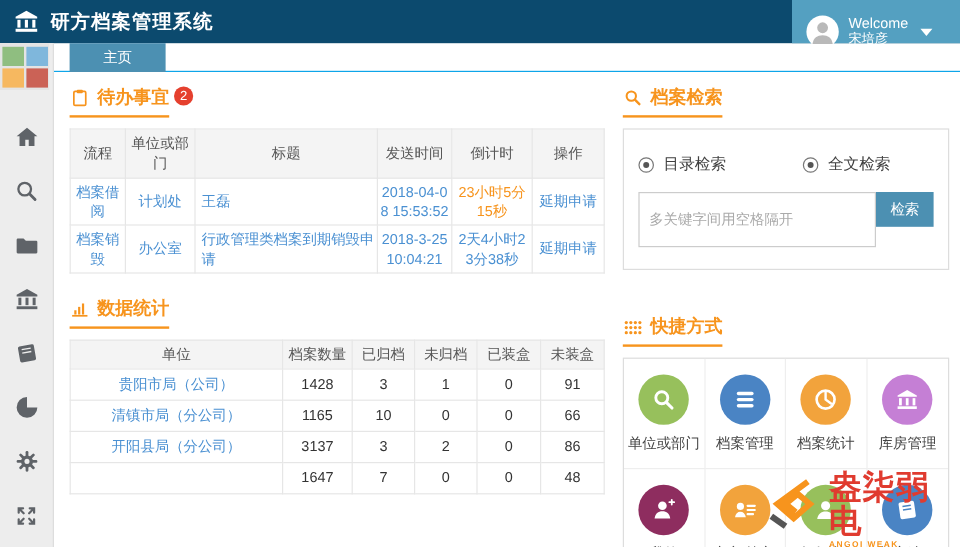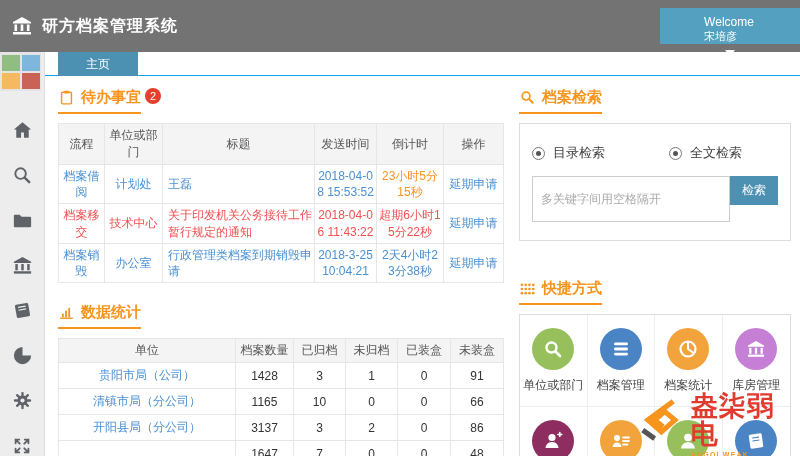--- a/index.html
+++ b/index.html
@@ -1,25 +1,25 @@
 <!DOCTYPE html>
 <html><head>
 <meta charset="utf-8">
 <style>
   * { margin:0; padding:0; box-sizing:border-box; }
   html,body { width:800px; height:456px; overflow:hidden; background:#fff;
     font-family:"Liberation Sans","DejaVu Sans",sans-serif; }
   body { position:relative; }
 
   
-  .header { height:52px; background:#737373; display:flex; align-items:center; padding-left:10px; }
+  .header { height:36px; background:#0c4a6e; display:flex; align-items:center; padding-left:10px; }
   .header .bank-logo { display:flex; align-items:center; margin-right:8px; }
   .app-title { color:#fff; font-size:16px; font-weight:bold; letter-spacing:1px; }
   .user-box { margin-left:auto; height:36px; background:#54a0c1; display:flex; align-items:center;
-    padding:0 14px 0 12px; gap:8px; cursor:pointer; min-width:140px;flex-direction:column; }
+    padding:17px 14px 0 12px; gap:8px; cursor:pointer; min-width:140px; }
   .avatar { width:27px; height:27px; border-radius:50%; background:#fff; display:flex; align-items:center; justify-content:center; overflow:hidden; }
   .user-text { display:flex; flex-direction:column; line-height:1.15; color:#fff; }
   .user-text .welcome { font-size:12px; }
   .user-text .uname { font-size:11px; }
   .caret { width:0; height:0; border-left:5px solid transparent; border-right:5px solid transparent; border-top:6px solid #fff; margin-left:2px; }
 
   
   .body-row { display:flex; height:420px; }
   .sidebar { width:45px; background:#ededed; border-right:1px solid #ddd; flex-shrink:0; }
   .logo-grid { width:41px; padding:3px 2px 2px 2px; display:grid; grid-template-columns:18px 18px; gap:2px; background:#e4e4e4; }
@@ -238,28 +238,20 @@
           </tr>
           <tr>
             <td class="c-blue">档案借阅</td>
             <td class="c-blue">计划处</td>
             <td class="c-blue" style="text-align:left;padding-left:5px;">王磊</td>
             <td class="c-blue">2018-04-08 15:53:52</td>
             <td class="c-orange">23小时5分15秒</td>
             <td><a class="cell-link c-blue">延期申请</a></td>
           </tr>
           <tr>
-            <td class="c-red">档案移交</td>
-            <td class="c-red">技术中心</td>
-            <td class="c-red" style="text-align:left;padding-left:5px;">关于印发机关公务接待工作暂行规定的通知</td>
-            <td class="c-red">2018-04-06 11:43:22</td>
-            <td class="c-red">超期6小时15分22秒</td>
-            <td><a class="cell-link c-blue">延期申请</a></td>
-          </tr>
-          <tr>
             <td class="c-blue">档案销毁</td>
             <td class="c-blue">办公室</td>
             <td class="c-blue" style="text-align:left;padding-left:5px;">行政管理类档案到期销毁申请</td>
             <td class="c-blue">2018-3-25 10:04:21</td>
             <td class="c-blue">2天4小时23分38秒</td>
             <td><a class="cell-link c-blue">延期申请</a></td>
           </tr>
         </tbody>
           </table>
 

